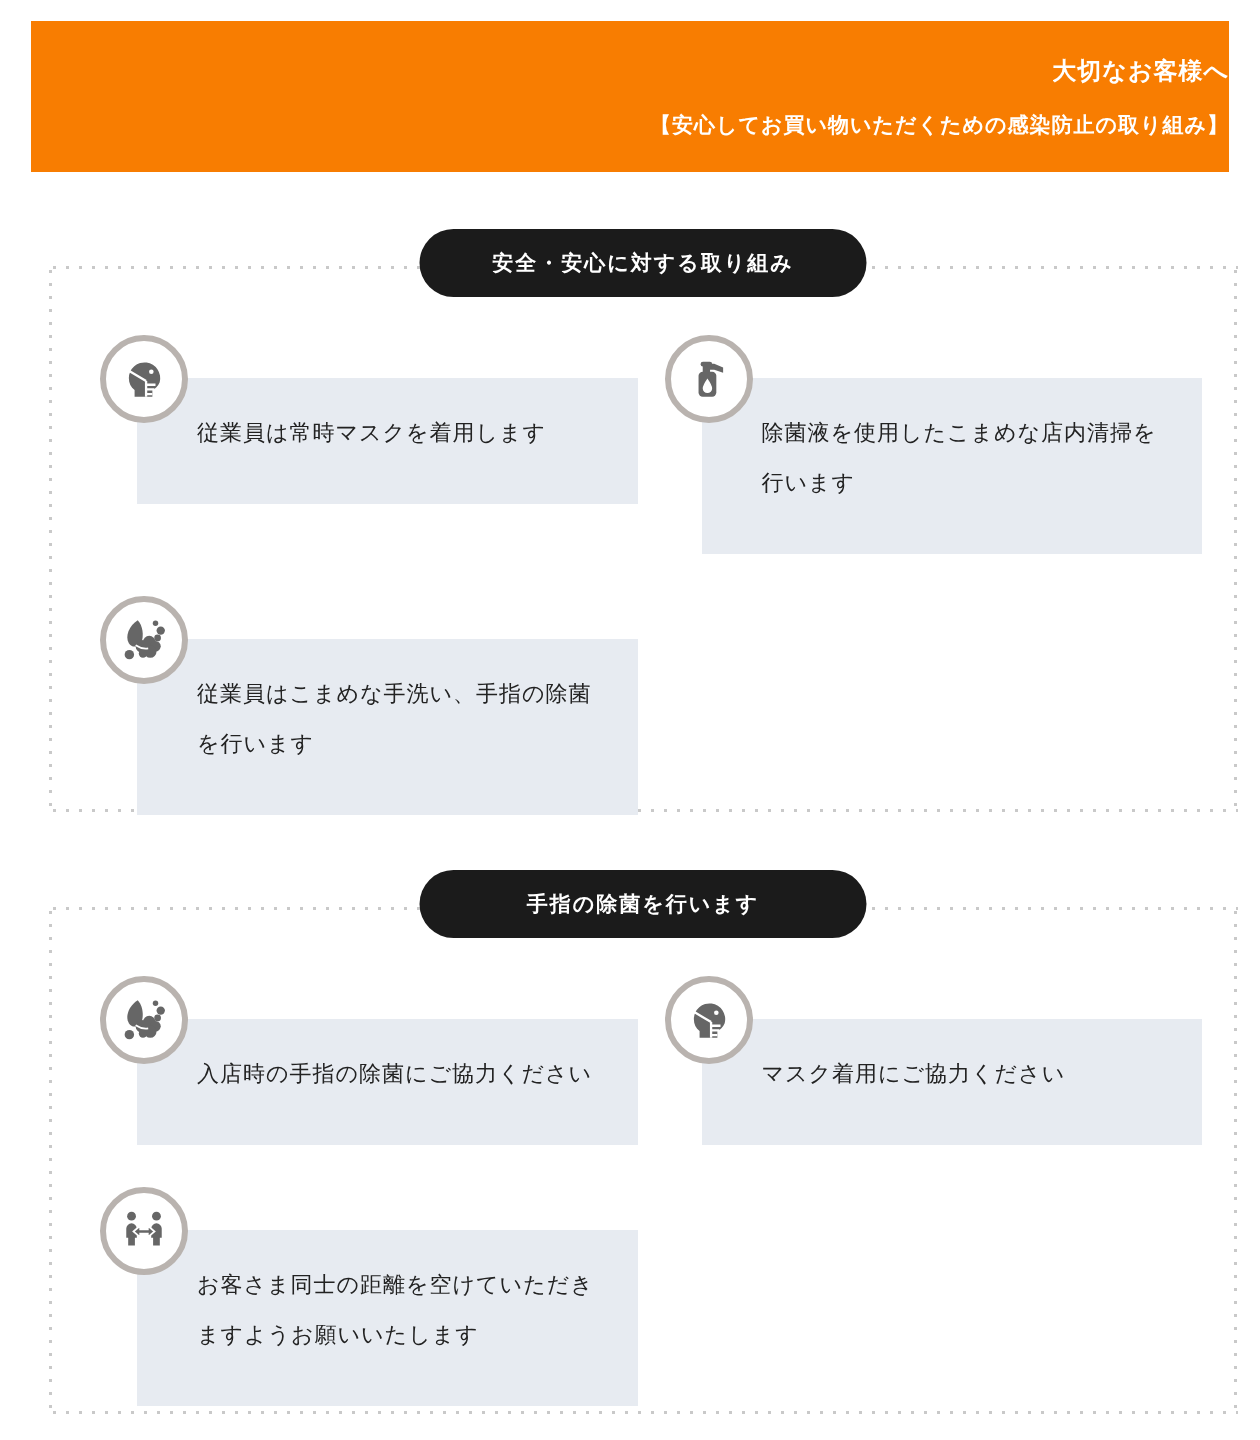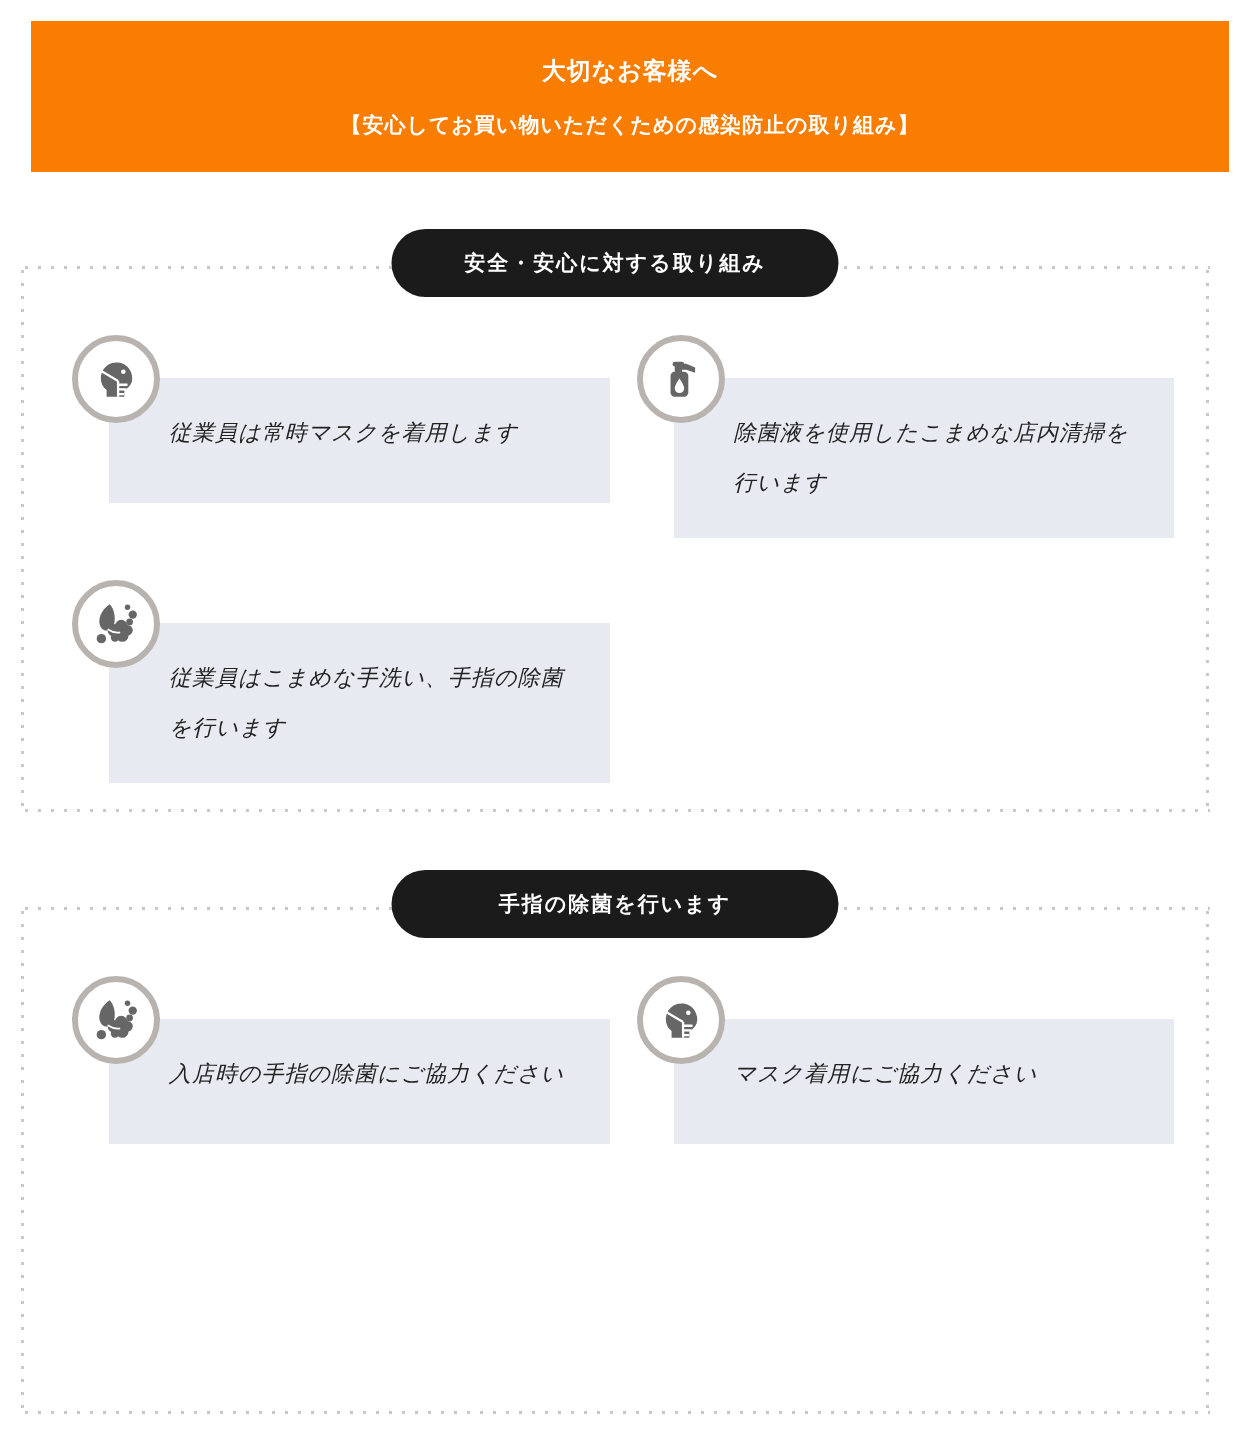--- a/index.html
+++ b/index.html
@@ -16,29 +16,29 @@
   body{
     width:1260px;height:1440px;position:relative;
     font-family:"Liberation Sans","DejaVu Sans",sans-serif;
     color:var(--text-color);
   }
 
   
   .banner{
     position:absolute;left:31px;top:21px;width:1198px;height:151px;
     background:var(--banner-bg);
-    display:flex;flex-direction:column;align-items:center;justify-content:center;
+    display:flex;flex-direction:column;align-items:flex-end;justify-content:center;
     gap:24px;color:#fff;font-weight:bold;letter-spacing:1px;
   }
   .banner .line1{font-size:24px;}
   .banner .line2{font-size:21px;}
 
   
   .section{
-    position:absolute;left:20px;width:1190px;
+    position:absolute;left:48px;width:1190px;
     background-image:
       radial-gradient(circle 2px at 50% 50%, var(--dot-color) 97%, transparent 100%),
       radial-gradient(circle 2px at 50% 50%, var(--dot-color) 97%, transparent 100%),
       radial-gradient(circle 2px at 50% 50%, var(--dot-color) 97%, transparent 100%),
       radial-gradient(circle 2px at 50% 50%, var(--dot-color) 97%, transparent 100%);
     background-position:left top,left bottom,left top,right top;
     background-repeat:repeat-x,repeat-x,repeat-y,repeat-y;
     background-size:13px 5px,13px 5px,5px 13px,5px 13px;
   }
   #section-0{top:265px;height:548px;}
@@ -64,24 +64,23 @@
   .icon-circle{
     position:absolute;left:0;top:0;width:88px;height:88px;
     background:#fff;border:6px solid var(--circle-border);border-radius:50%;
     display:flex;align-items:center;justify-content:center;z-index:2;
   }
   .icon-circle svg{width:46px;height:46px;display:block;}
   .text-box{
     margin:43px 0 0 37px;
     background:var(--box-bg);
     min-height:125px;
-    padding:30px 38px 30px 60px;
+    padding:30px 38px 46px 60px;
     font-size:22px;line-height:50px;letter-spacing:1px;
     color:var(--text-color);
-    font-style:italic;
   }
 
   
   .ink{fill:var(--icon-color);}
   .paper{fill:#fff;}
   .ink-line{stroke:var(--icon-color);fill:none;}
   .paper-line{stroke:#fff;fill:none;}
 </style>
 </head>
 <body>
@@ -176,15 +175,29 @@
         <svg viewBox="0 0 44 44" aria-hidden="true">
           <path class="ink" d="M7.5 21 a15 15 0 1 1 29.5 4 c-1.5 4 -4.5 6.5 -7 7.5 V39 H13 v-6.5 C9.5 30 7.5 26 7.5 21 Z"></path>
           <circle class="paper" cx="29" cy="15" r="2.2"></circle>
           <path class="paper-line" stroke-width="2.2" d="M5.5 13 L24 24 M24 24 V39 M24 27.5 h9 M24 32 h8 M24 36.5 h6"></path>
         </svg>
       </span>
       <div class="text-box">マスク着用にご協力ください</div>
     </div>
 
 
+    <div class="item">
+      <span class="icon-circle">
+        <svg viewBox="0 0 48 48" aria-hidden="true">
+          <g class="ink">
+            <circle cx="11" cy="8.5" r="4.6"></circle>
+            <path d="M5.5 21.5 a5.5 5.5 0 0 1 11 0 v9.5 h-2 v8 h-7 v-8 h-2 z"></path>
+            <circle cx="37" cy="8.5" r="4.6"></circle>
+            <path d="M31.5 21.5 a5.5 5.5 0 0 1 11 0 v9.5 h-2 v8 h-7 v-8 h-2 z"></path>
+          </g>
+          <path class="ink" stroke="#fff" stroke-width="1.8" d="M13 24.5 l7 -6 v3.8 h8 v-3.8 l7 6 -7 6 v-3.8 h-8 v3.8 z"></path>
+        </svg>
+      </span>
+      <div class="text-box">お客さま同士の距離を空けていただきますようお願いいたします</div>
+    </div>
 
   </div>
 </section>
 
 </body></html>

